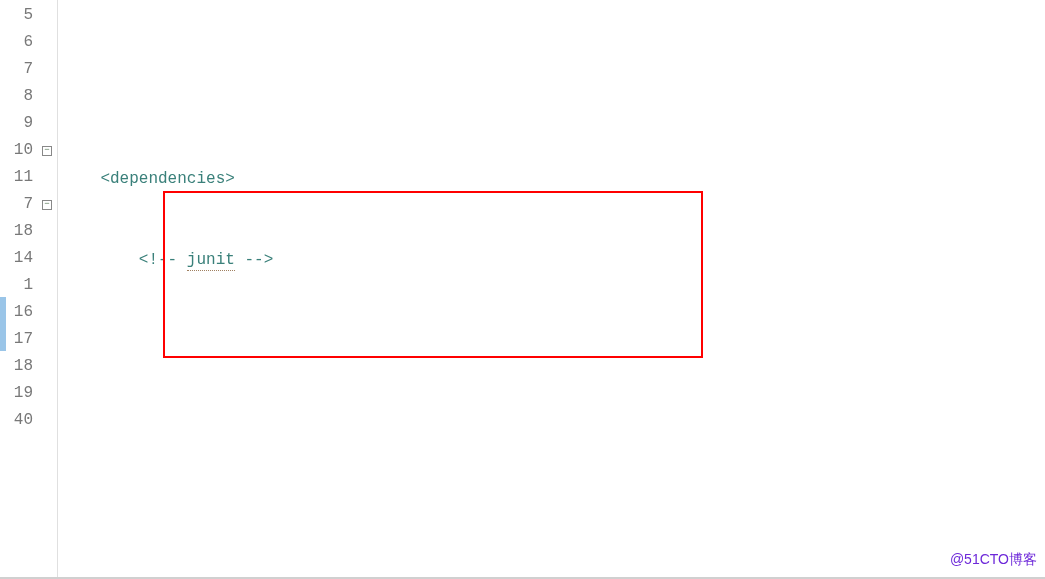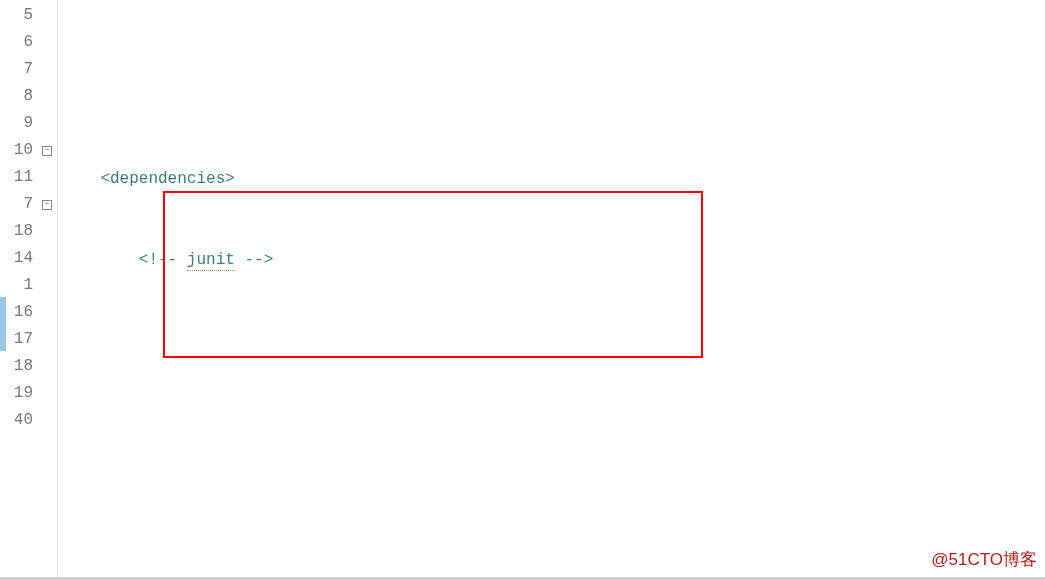--- a/index.html
+++ b/index.html
@@ -88,22 +88,22 @@
     .cmt { color: #3a807a; }
     .red-box {
       position: absolute;
       border: 2px solid #ff0000;
       pointer-events: none;
     }
     .watermark {
       position: absolute;
       right: 8px;
       bottom: 6px;
-      color: #b91c1c;
-      font-size: 17px;
+      color: #6d28d9;
+      font-size: 14px;
       font-family: Arial, sans-serif;
     }
     .bottom-border {
       position: absolute;
       bottom: 0;
       left: 0;
       right: 0;
       height: 2px;
       background: #d0d0d0;
     }

